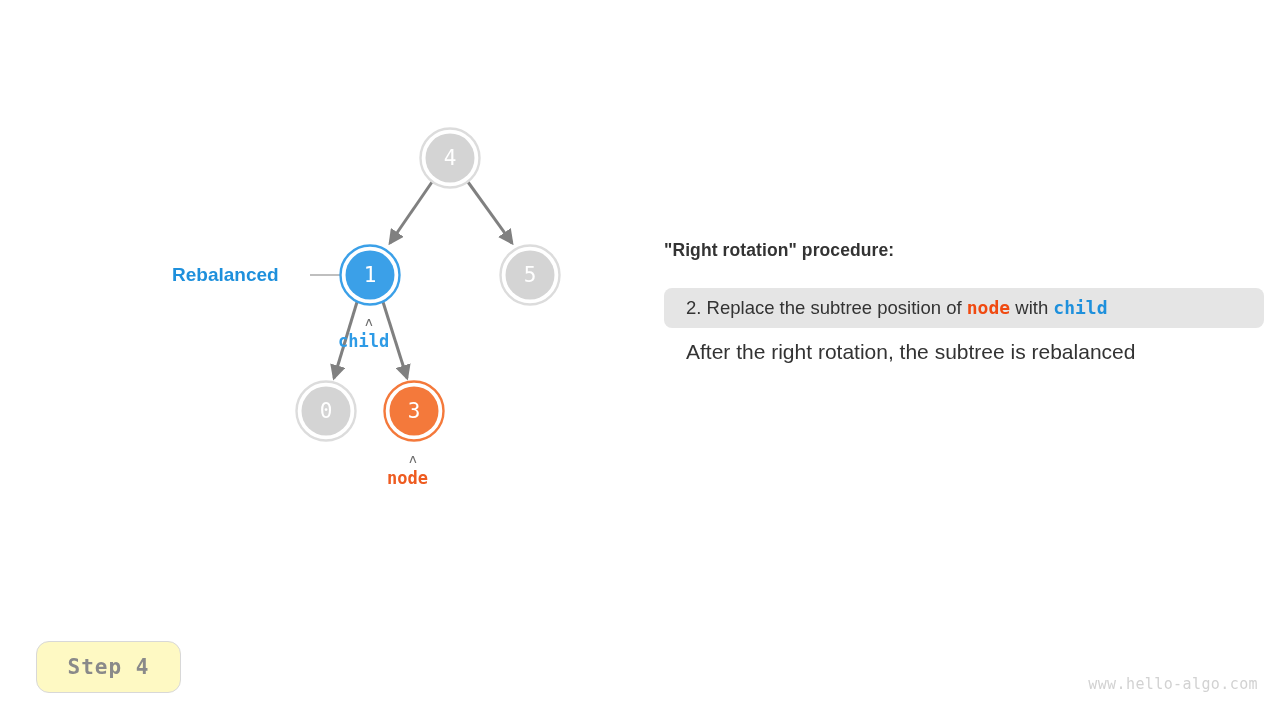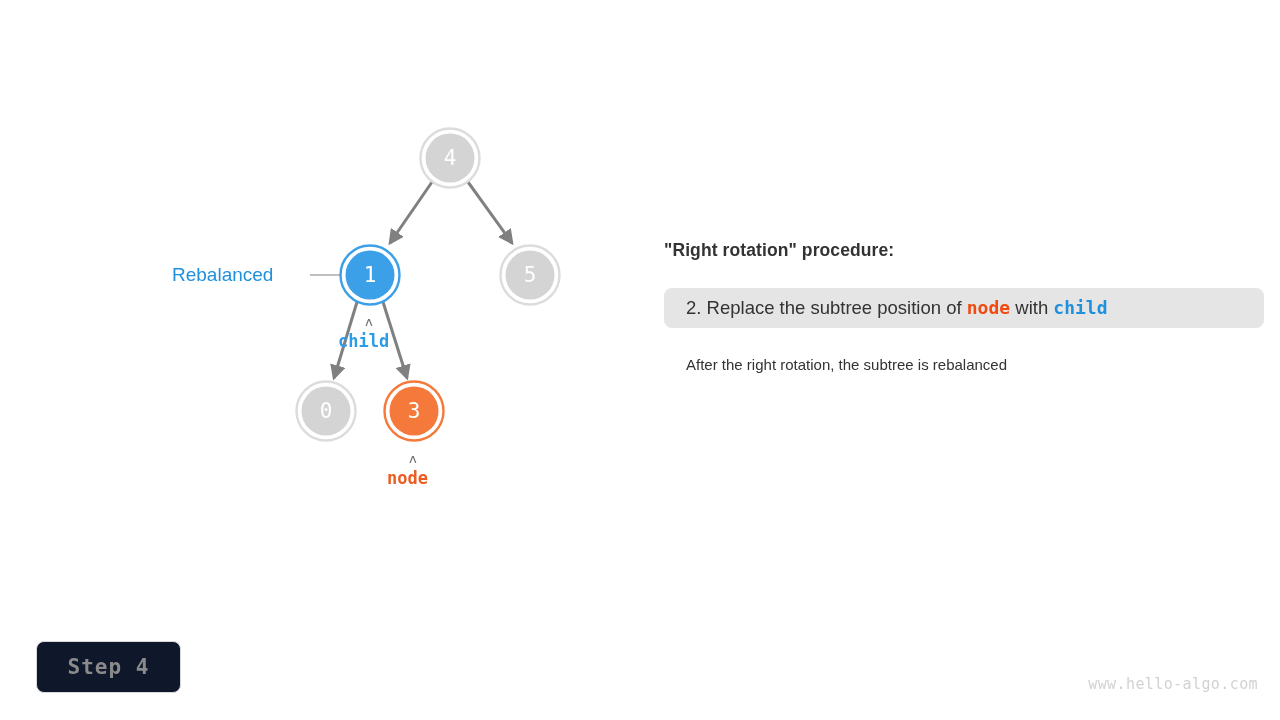--- a/index.html
+++ b/index.html
@@ -38,21 +38,21 @@
   .caret {
     position:absolute;
     font-family:"DejaVu Sans Mono","Liberation Mono",monospace;
     font-size:13px; color:#6e6e6e; line-height:1;
   }
 
   #rebalanced-label {
     position:absolute;
     left:172px; top:264px;
     font-family:"Liberation Sans", sans-serif;
-    font-size:19px; font-weight:normal;
+    font-size:19px; font-weight:bold;
     color:#1E90DC;
     white-space:nowrap;
   }
 
   
   #panel { position:absolute; left:664px; top:240px; width:600px; }
 
   #panel-title {
     font-size:17.5px; font-weight:bold; color:#333333;
     letter-spacing:.1px;
@@ -69,30 +69,30 @@
   .step-row.highlight { background:#E5E5E5; }
   .step-row .num { color:#333333; }
   .kw {
     font-family:"DejaVu Sans Mono","Liberation Mono",monospace;
     font-weight:bold; font-size:18px;
   }
   .kw.child { color:#1E90DC; }
   .kw.node  { color:#F04A11; }
 
   #panel-footnote {
-    margin-top:28px; padding-left:22px;
-    font-size:15px; color:#333333; white-space:nowrap;
+    margin-top:12px; padding-left:22px;
+    font-size:21px; color:#333333; white-space:nowrap;
   }
 
   
   #step-badge {
     position:absolute; left:36px; top:641px;
     width:145px; height:52px;
-    border:1px solid #d8d8d8; border-radius:8px;
-    background:#0f172a;
+    border:1px solid #d8d8d8; border-radius:13px;
+    background:#fef9c3;
     display:flex; align-items:center; justify-content:center;
     font-family:"DejaVu Sans Mono","Liberation Mono",monospace;
     font-size:21px; font-weight:bold; color:#8a8a8a;
     letter-spacing:1px;
   }
 
   
   #watermark {
     position:absolute; right:22px; top:675px;
     font-family:"DejaVu Sans Mono","Liberation Mono",monospace;

